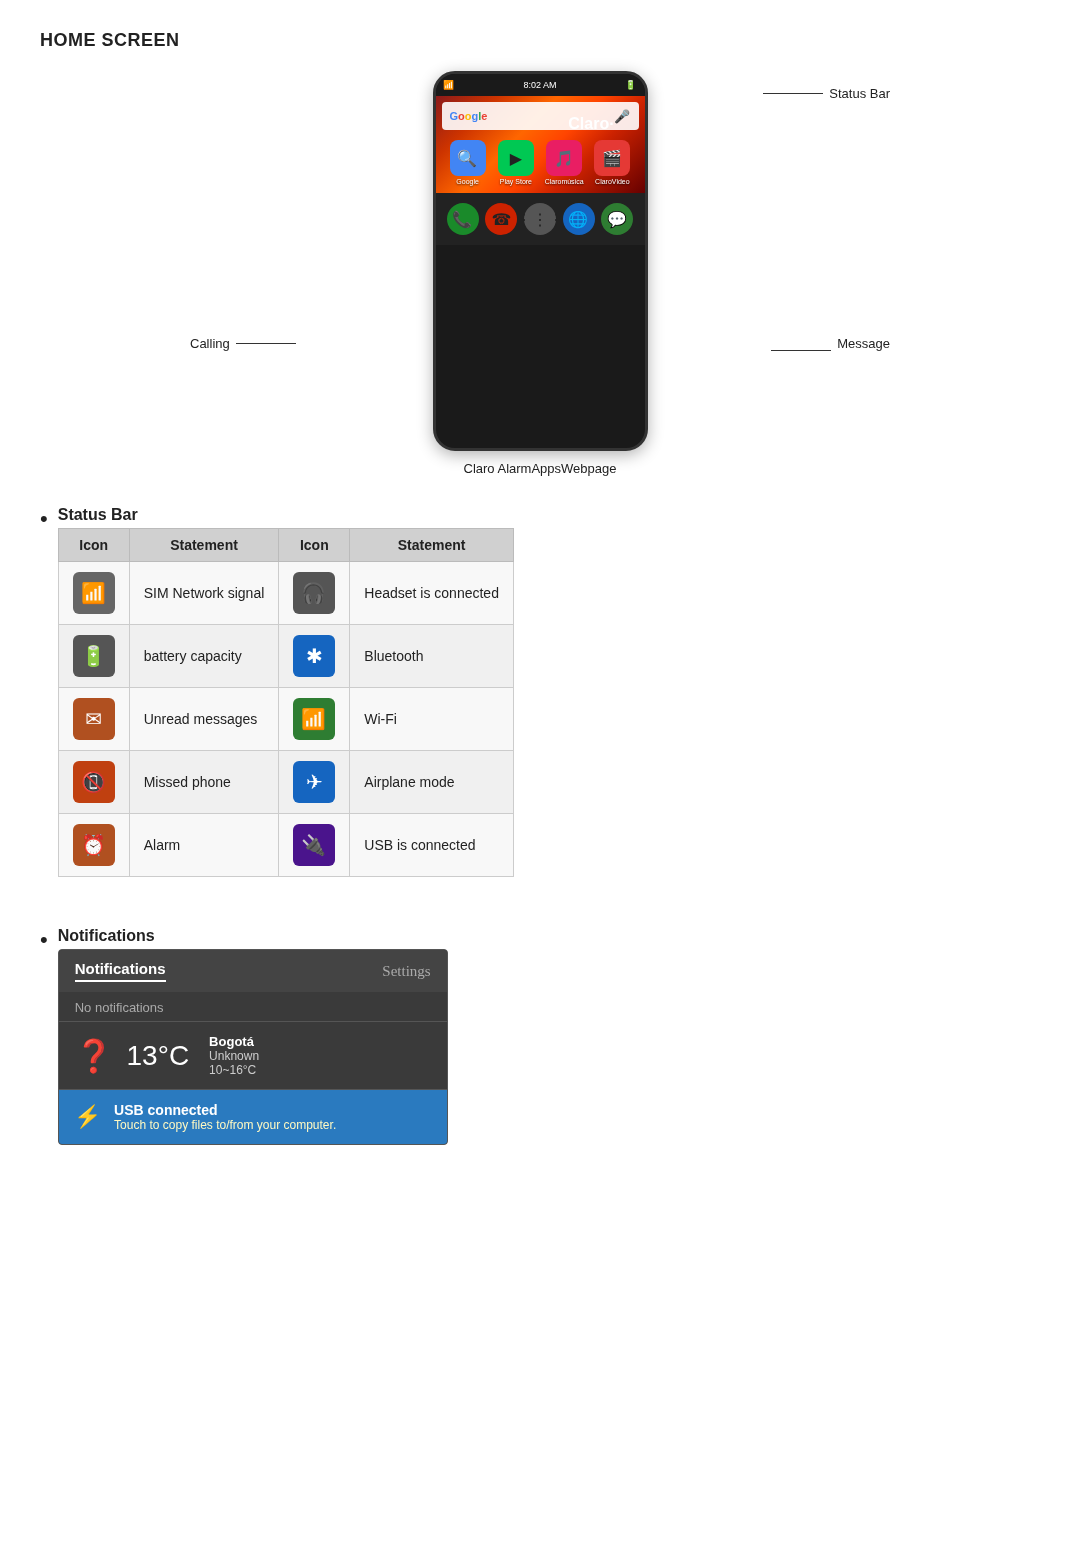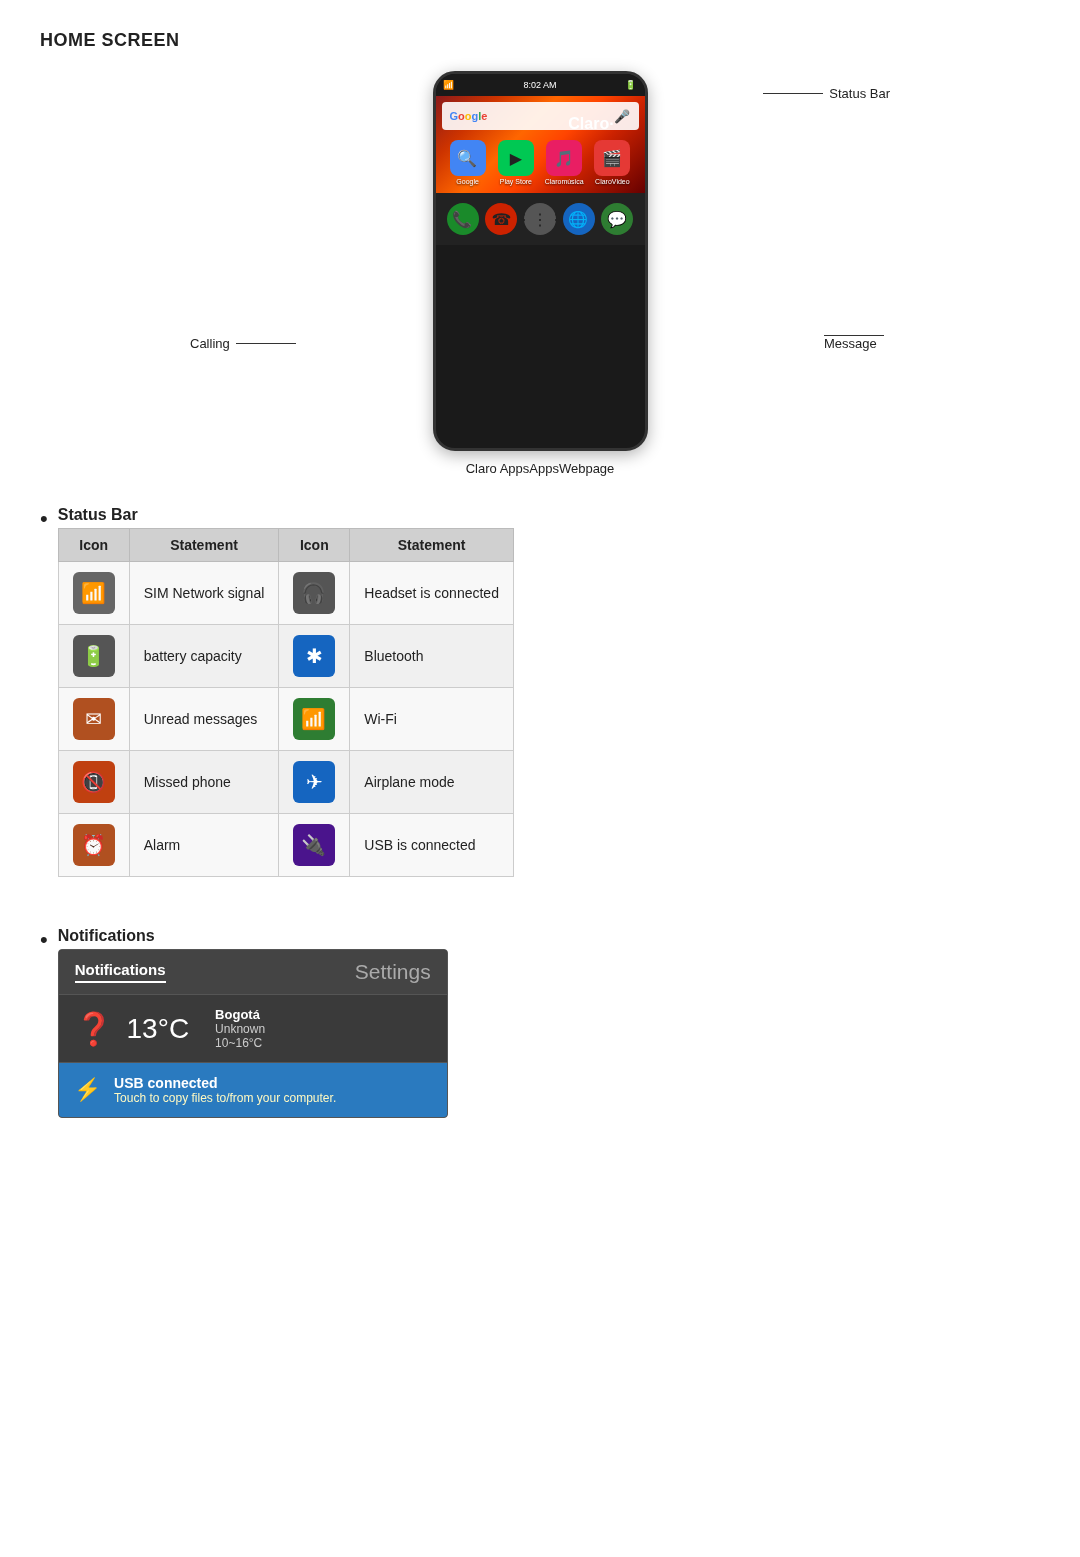--- a/index.html
+++ b/index.html
@@ -183,22 +183,21 @@
       margin-right: 0;
       margin-left: 6px;
     }
 
     .annotation-message {
       position: absolute;
       bottom: 125px;
       right: 0;
       font-size: 13px;
       display: flex;
-      align-items: flex-start;
-      flex-direction: column;
+      align-items: flex-end;
     }
 
     .annotation-message .annotation-line-h {
       margin-right: 6px;
     }
 
     .bottom-annotations {
       display: flex;
       justify-content: space-around;
       margin-top: 10px;
@@ -298,21 +297,22 @@
     .notif-tab-active {
       color: #fff;
       font-size: 15px;
       font-weight: bold;
       border-bottom: 2px solid #fff;
       padding-bottom: 3px;
     }
 
     .notif-tab-inactive {
       color: #aaa;
-      font-size: 21px;
+      font-size: 15px;
+      font-family: Liberation Serif, serif;
     }
 
     .notif-no-notifications {
       color: #aaa;
       font-size: 13px;
       padding: 8px 16px 6px;
       background: #3a3a3a;
     }
 
     .notif-weather-row {
@@ -326,21 +326,21 @@
     .weather-icon-big {
       font-size: 32px;
       color: #aaa;
       margin-right: 12px;
     }
 
     .weather-temp {
       font-size: 28px;
       color: #fff;
       font-weight: 300;
-      margin-right: 26px;
+      margin-right: 20px;
     }
 
     .weather-details {
       color: #fff;
       font-size: 13px;
     }
 
     .weather-city { font-weight: bold; }
     .weather-desc { color: #ccc; font-size: 12px; }
     .weather-range { color: #ccc; font-size: 12px; }
@@ -427,21 +427,21 @@
         <div class="phone-bottom-bar">
           <div class="bottom-icon" style="background:#1a8a2a;">📞</div>
           <div class="bottom-icon" style="background:#cc2200;">☎</div>
           <div class="bottom-icon" style="background:#555;">⋮⋮⋮</div>
           <div class="bottom-icon" style="background:#1565C0;">🌐</div>
           <div class="bottom-icon" style="background:#2e7d32;">💬</div>
         </div>
       </div>
 
       <div class="bottom-annotations">
-        <span>Claro Apps</span>
+        <span>Claro Alarm</span>
         <span>Apps</span>
         <span>Webpage</span>
       </div>
     </div>
 
     <div class="annotation-calling">
       <span>Calling</span>
       <span class="annotation-line-h" style="margin-left:6px; margin-right:0;"></span>
     </div>
 
@@ -509,20 +509,21 @@
   <div class="section-bullet">
     <span class="bullet-dot">•</span>
     <div>
       <div class="section-title-bold">Notifications</div>
 
       <div class="notif-panel">
         <div class="notif-panel-header">
           <span class="notif-tab-active">Notifications</span>
           <span class="notif-tab-inactive">Settings</span>
         </div>
+        <div class="notif-no-notifications">No notifications</div>
         <div class="notif-weather-row">
           <span class="weather-icon-big">❓</span>
           <span class="weather-temp">13°C</span>
           <div class="weather-details">
             <div class="weather-city">Bogotá</div>
             <div class="weather-desc">Unknown</div>
             <div class="weather-range">10~16°C</div>
           </div>
         </div>
         <div class="notif-usb-row">

